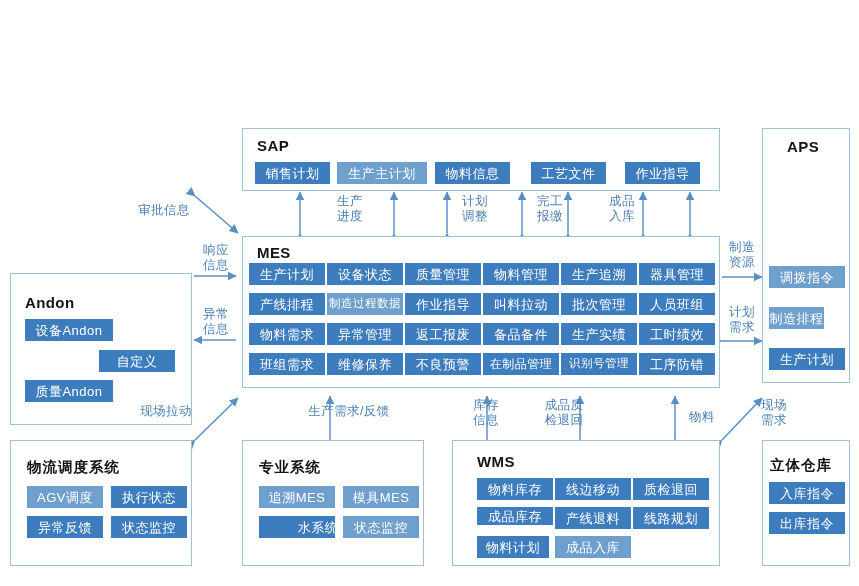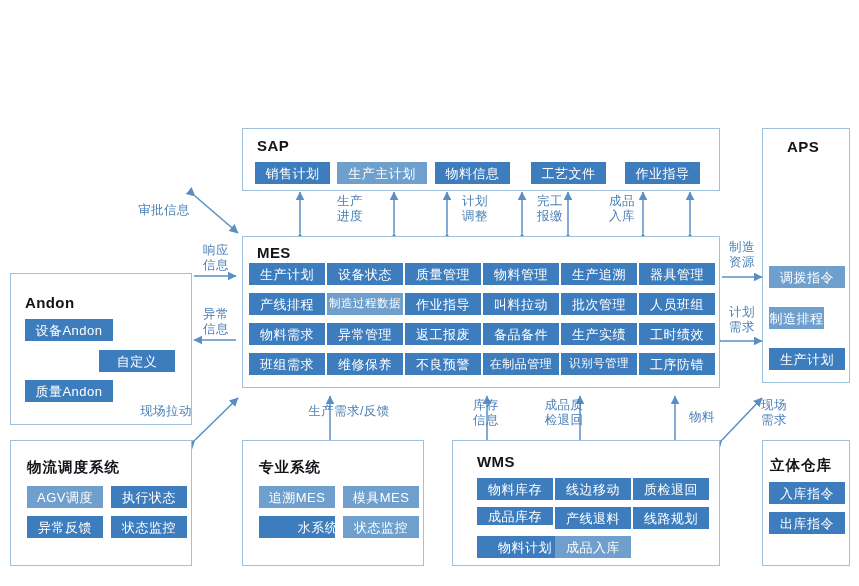--- a/index.html
+++ b/index.html
@@ -180,21 +180,21 @@
   </div>
 
   <div class="box" style="left:452px;top:440px;width:268px;height:126px;">
     <span class="box-title" style="left:24px;top:12px;">WMS</span>
     <span class="tag" style="left:24px;top:37px;width:76px;height:22px;">物料库存</span>
     <span class="tag" style="left:102px;top:37px;width:76px;height:22px;">线边移动</span>
     <span class="tag" style="left:180px;top:37px;width:76px;height:22px;">质检退回</span>
     <span class="tag" style="left:24px;top:66px;width:76px;height:18px;">成品库存</span>
     <span class="tag" style="left:102px;top:66px;width:76px;height:22px;">产线退料</span>
     <span class="tag" style="left:180px;top:66px;width:76px;height:22px;">线路规划</span>
-    <span class="tag" style="left:24px;top:95px;width:96px;height:22px;">物料计划</span>
+    <span class="tag" style="left:24px;top:95px;width:72px;height:22px;">物料计划</span>
     <span class="tag pale" style="left:102px;top:95px;width:76px;height:22px;">成品入库</span>
   </div>
 
   <div class="box" style="left:762px;top:440px;width:88px;height:126px;">
     <span class="box-title cn" style="left:7px;top:15px;">立体仓库</span>
     <span class="tag" style="left:6px;top:41px;width:76px;height:22px;">入库指令</span>
     <span class="tag" style="left:6px;top:71px;width:76px;height:22px;">出库指令</span>
   </div>
 
   <div class="lbl" style="left:128px;top:203px;width:72px;">审批信息</div>

